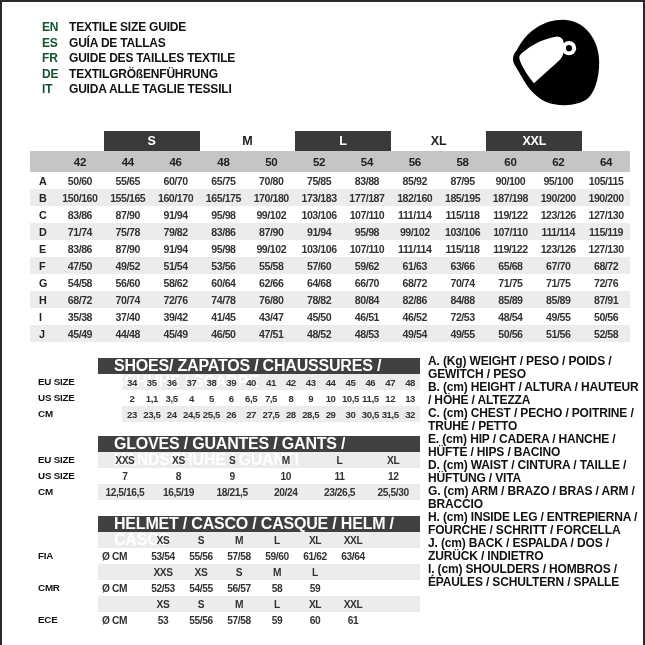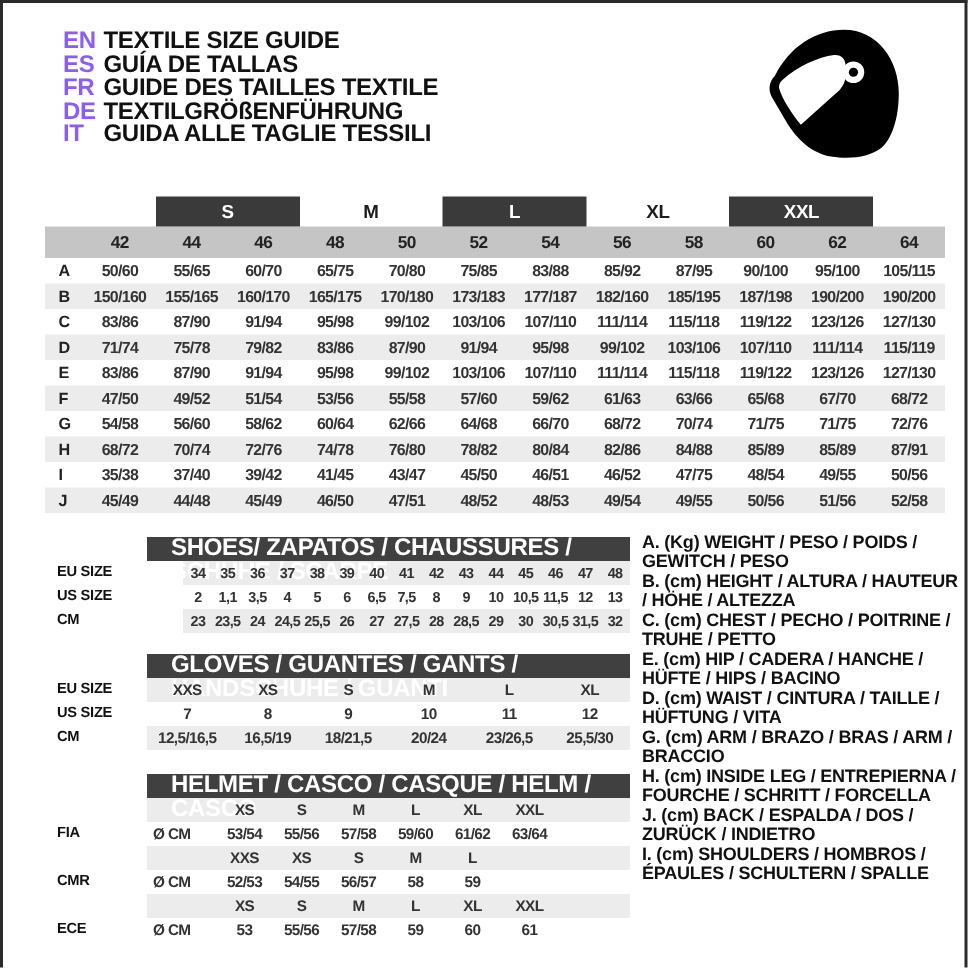--- a/index.html
+++ b/index.html
@@ -5,22 +5,22 @@
   html,body{margin:0;padding:0;}
   body{
     width:645px;height:645px;position:relative;background:#ffffff;
     font-family:"Liberation Sans",sans-serif;color:#2b2b2b;overflow:hidden;
   }
   .frame{position:absolute;inset:0;border:2px solid #2a2a2a;border-bottom:none;pointer-events:none;z-index:9;}
 
   
   .lang-block{position:absolute;top:20px;left:42px;}
   .lang-row{display:flex;line-height:15.6px;}
-  .lang-code{width:27px;font-size:16px;font-weight:700;letter-spacing:-0.2px;color:#8b5cf6;}
-  .lang-text{font-size:16px;font-weight:700;letter-spacing:-0.2px;color:#111;}
+  .lang-code{width:27px;font-size:12px;font-weight:700;letter-spacing:-0.2px;color:#14532d;}
+  .lang-text{font-size:12px;font-weight:700;letter-spacing:-0.2px;color:#111;}
 
   
   .helmet-logo{position:absolute;top:16px;left:505px;width:102px;height:96px;}
 
   
   .main-table{position:absolute;top:131px;left:30px;width:600px;}
   .group-row{display:grid;grid-template-columns:26px repeat(12,1fr);height:20px;}
   .group{display:flex;align-items:center;justify-content:center;font-size:12.5px;font-weight:700;
          letter-spacing:-0.2px;color:#1d1d1d;}
   .group.boxed{background:#3a3a3a;color:#ffffff;}
@@ -244,21 +244,21 @@
       <div class="size-row">
         <div class="row-label">I</div>
         <div class="size-cell">35/38</div>
         <div class="size-cell">37/40</div>
         <div class="size-cell">39/42</div>
         <div class="size-cell">41/45</div>
         <div class="size-cell">43/47</div>
         <div class="size-cell">45/50</div>
         <div class="size-cell">46/51</div>
         <div class="size-cell">46/52</div>
-        <div class="size-cell">47/75</div>
+        <div class="size-cell">72/53</div>
         <div class="size-cell">48/54</div>
         <div class="size-cell">49/55</div>
         <div class="size-cell">50/56</div>
       </div>
       <div class="size-row stripe">
         <div class="row-label">J</div>
         <div class="size-cell">45/49</div>
         <div class="size-cell">44/48</div>
         <div class="size-cell">45/49</div>
         <div class="size-cell">46/50</div>

